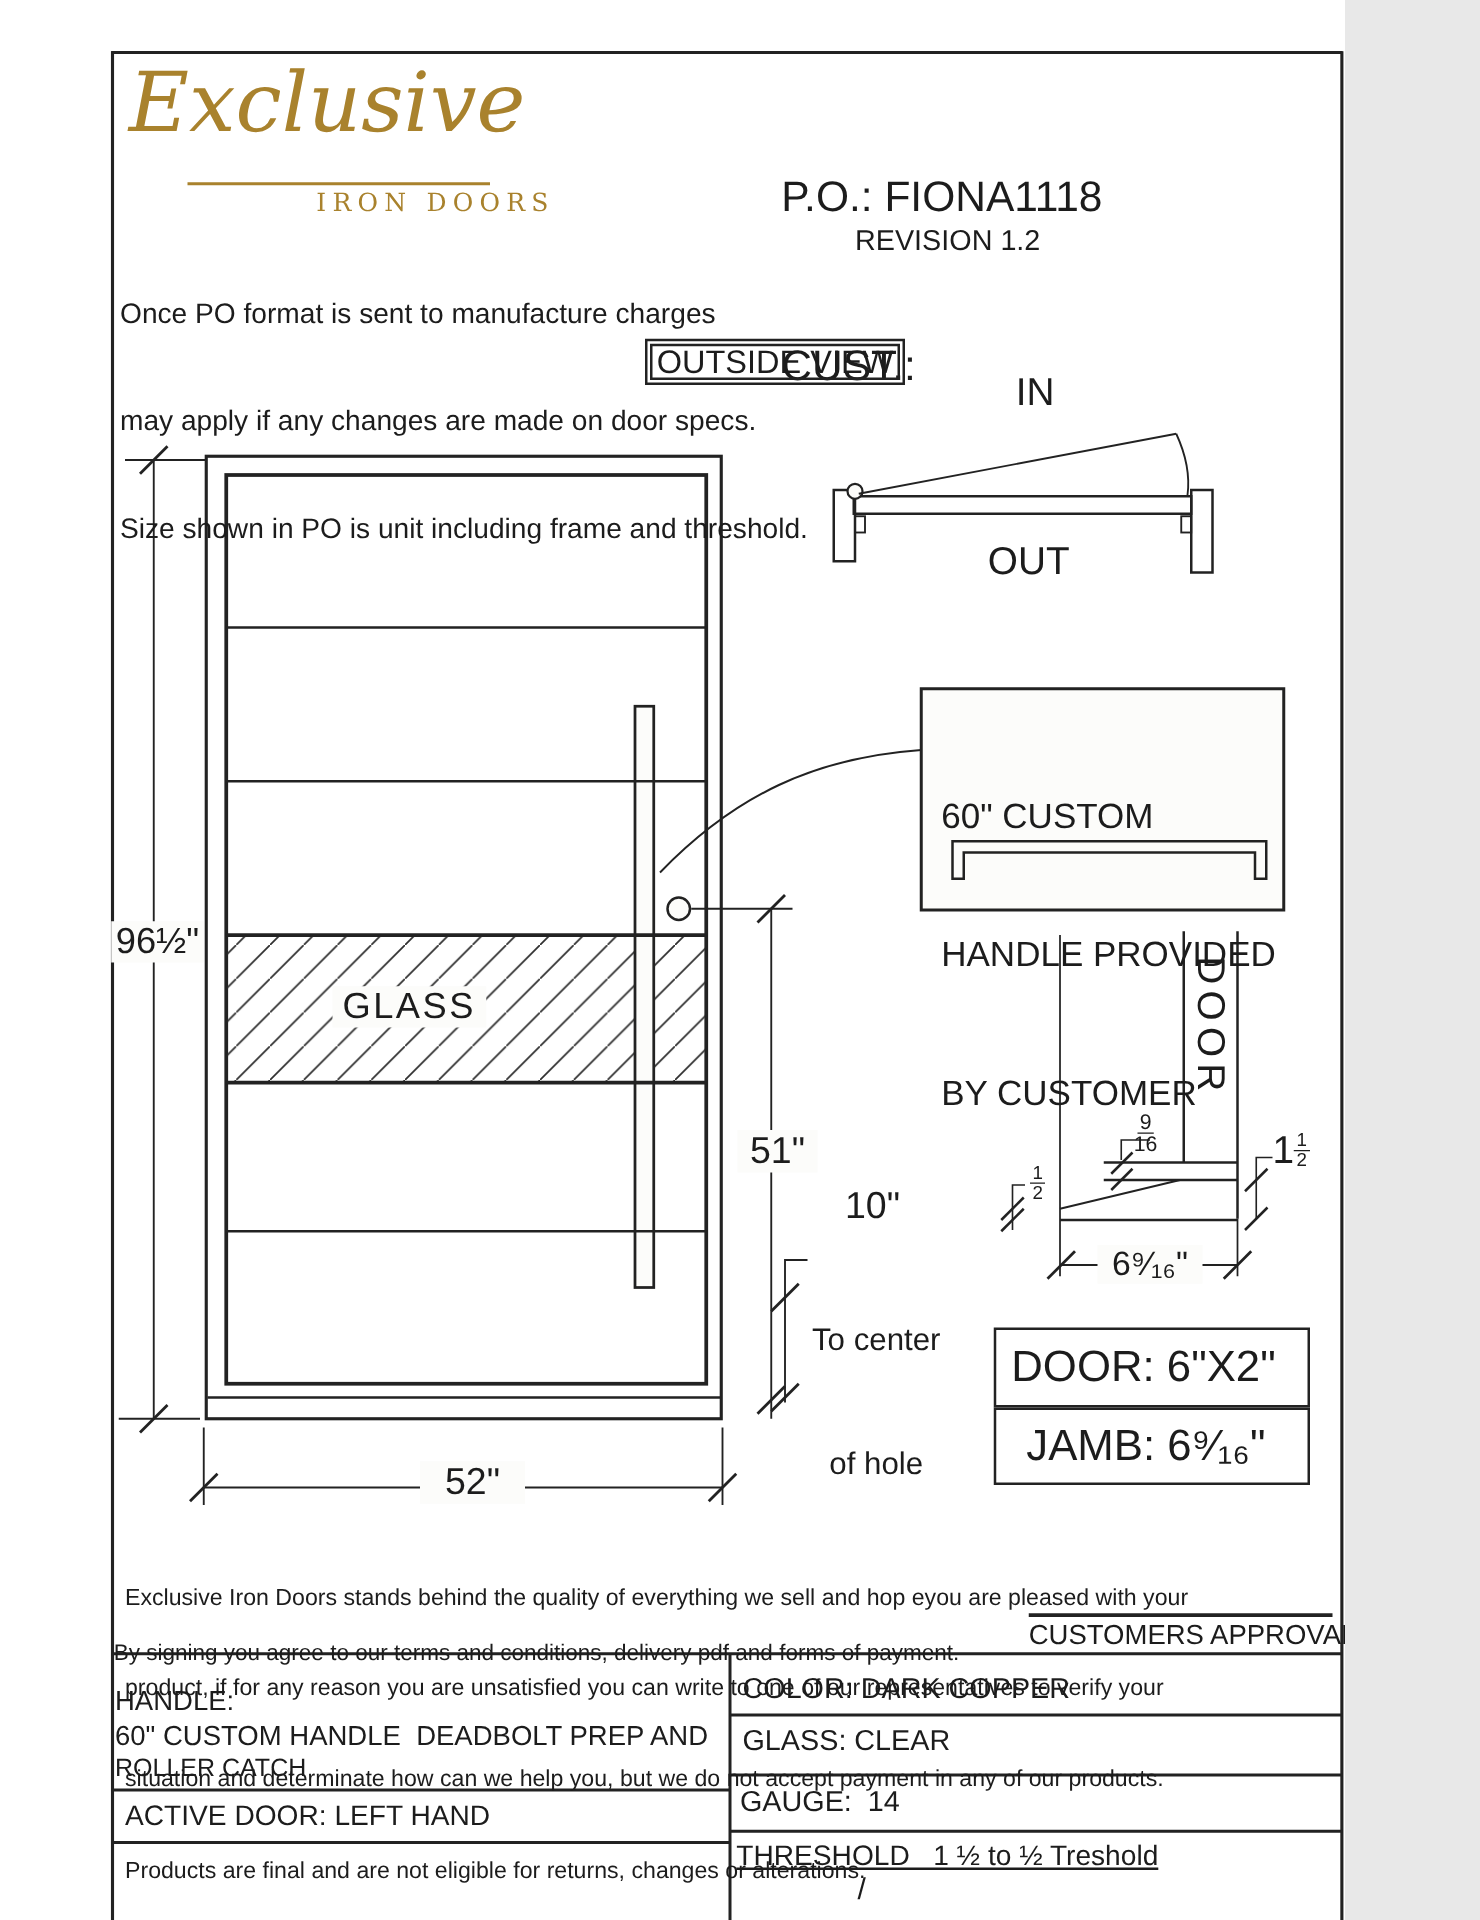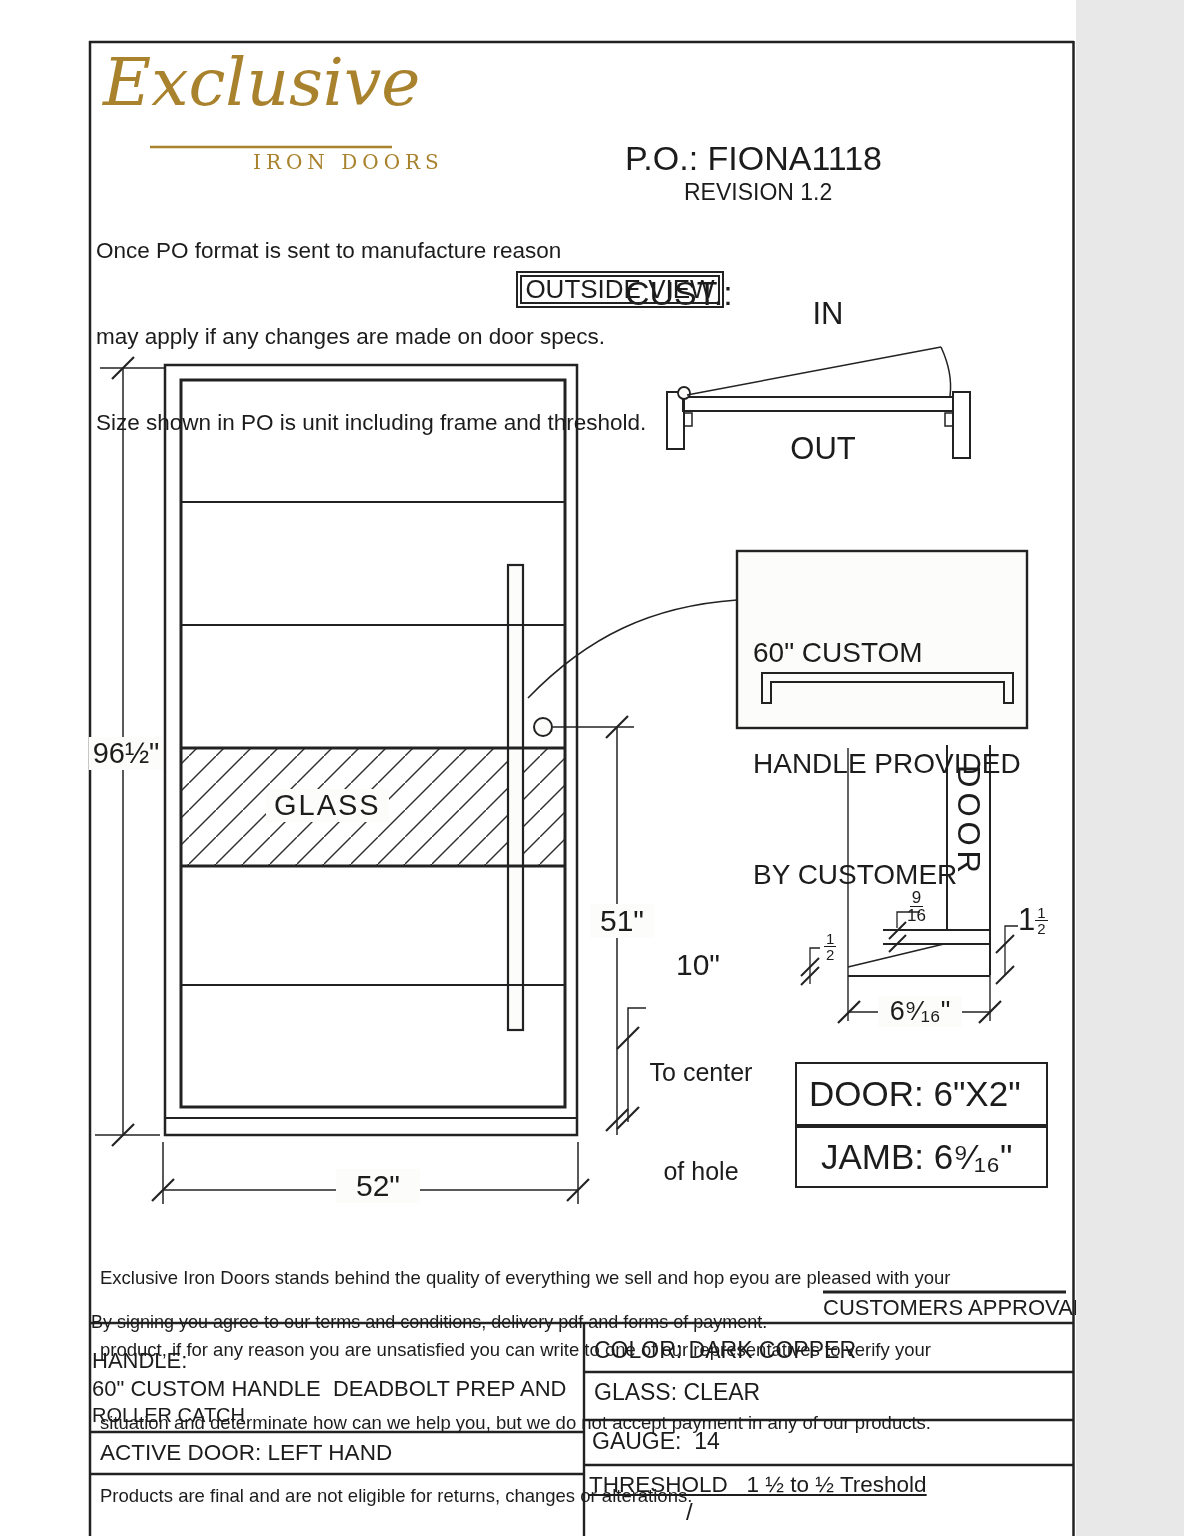--- a/index.html
+++ b/index.html
@@ -134,21 +134,21 @@
   <div class="abs logo-script" style="left:103px;top:50px;">Exclusive</div>
   <div class="abs logo-sub" style="left:253px;top:150px;">IRON DOORS</div>
 
   <div class="abs t" style="left:625px;top:46px;font-size:34px;line-height:45px;">
     <div>P.O.: FIONA1118</div>
     <div>CUST.:</div>
   </div>
   <div class="abs t" style="left:684px;top:179px;font-size:23px;">REVISION 1.2</div>
 
   <div class="abs t" style="left:96px;top:179px;font-size:22.5px;line-height:28.8px;">
-    <div>Once PO format is sent to manufacture reason</div>
+    <div>Once PO format is sent to manufacture charges</div>
     <div>may apply if any changes are made on door specs.</div>
     <div>Size shown in PO is unit including frame and threshold.</div>
   </div>
 
   <div class="ovbox" style="left:481px;top:271px;width:208px;height:37px;">
     <div class="inner t" style="font-size:26px;white-space:pre;">OUTSIDE VIEW</div>
   </div>
 
   <div class="abs t ctr" style="left:803px;top:296px;width:50px;font-size:31px;">IN</div>
   <div class="abs t ctr" style="left:786px;top:431px;width:74px;font-size:31px;">OUT</div>

